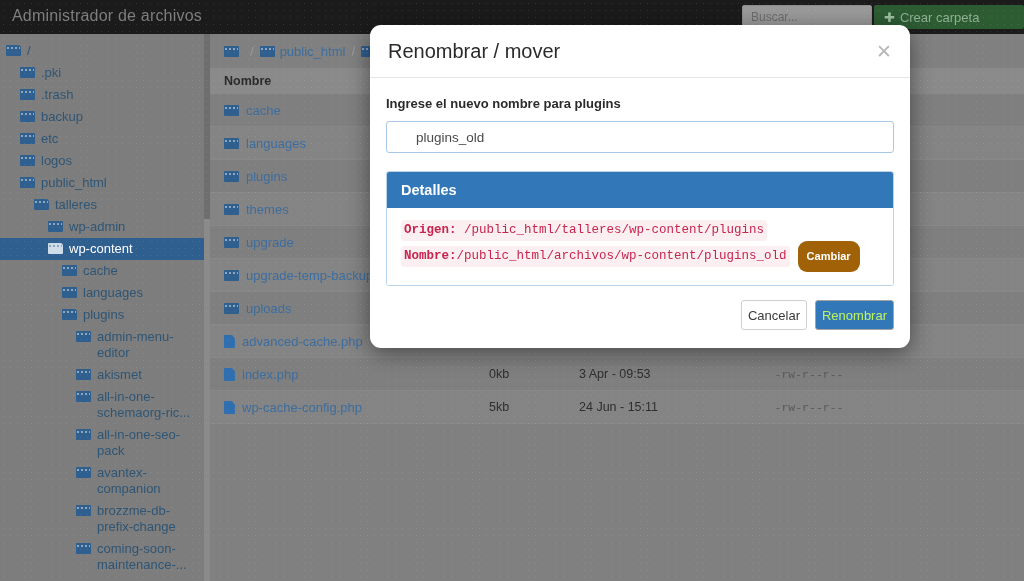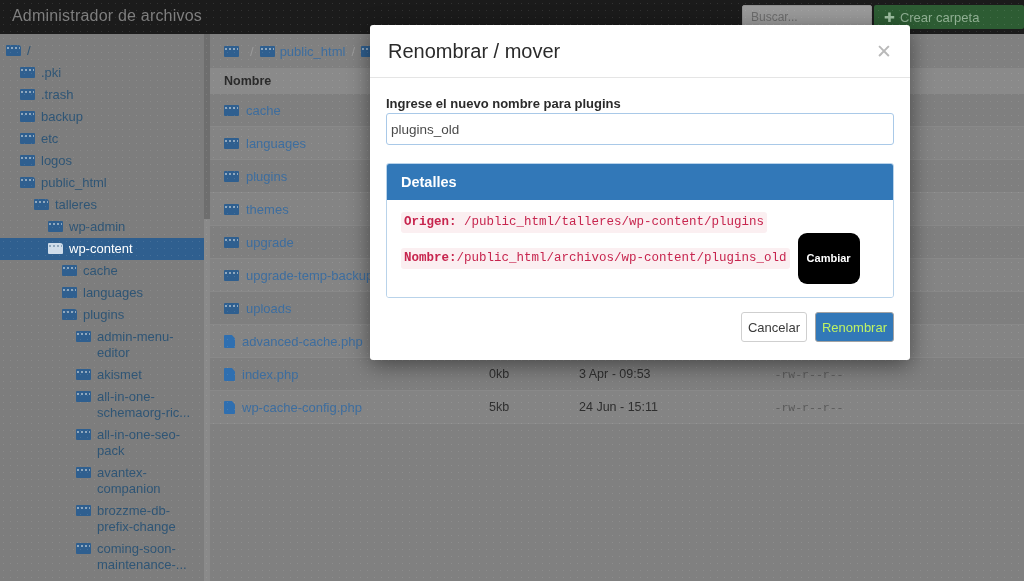--- a/index.html
+++ b/index.html
@@ -117,38 +117,38 @@
   .noise {
     position: absolute; inset: 0; pointer-events: none;
     background-image: radial-gradient(rgba(255,255,255,.10) 0.6px, transparent 0.7px);
     background-size: 7px 7px;
   }
 
   
   .modal {
     position: absolute; left: 370px; top: 25px; width: 540px;
     background: #ffffff; box-shadow: 0 5px 22px rgba(0,0,0,.45);
-    border-radius: 3px;
+    border-radius: 11px;
   }
   .modal-head {
     height: 53px; display: flex; align-items: center;
     padding: 0 18px; border-bottom: 1px solid #e5e5e5;
   }
   .modal-title { font-size: 20px; color: #2b2b2b; }
   .modal-x {
     margin-left: auto; font-size: 19px; color: #b9b9b9; line-height: 1;
     cursor: pointer;
   }
   .modal-body { padding: 18px 16px 14px 16px; }
   .field-label {
-    font-size: 13px; font-weight: bold; color: #2b2b2b; margin-bottom: 2px;
+    font-size: 13px; font-weight: bold; color: #2b2b2b; margin-bottom: 10px;
   }
   .rename-input {
     width: 100%; height: 32px; border: 1px solid #a9c9e8; border-radius: 3px;
-    padding: 0 4px; font-size: 13.5px; color: #4a4a4a;
+    padding: 0 29px; font-size: 13.5px; color: #4a4a4a;
     font-family: "Liberation Sans", sans-serif; outline: none;
     background: #fff;
   }
   .details {
     margin-top: 18px; border: 1px solid #b9d3ea; border-radius: 3px;
     overflow: hidden;
   }
   .details-head {
     background: #3278b8; color: #fff; font-size: 14.5px; font-weight: bold;
     padding: 10px 14px;
@@ -158,23 +158,23 @@
     font-family: "Liberation Mono", monospace; font-size: 12.5px;
     line-height: 19px;
   }
   .code-line { display: flex; align-items: center; gap: 8px; }
   .code-chip {
     background: #fbeff1; color: #c7254e; border-radius: 3px;
     padding: 1px 3px; white-space: pre;
   }
   .code-chip b { color: #c7254e; }
   .chg-badge {
-    background: #000000; color: #fff; border-radius: 9px;
+    background: #a16207; color: #fff; border-radius: 9px;
     font-family: "Liberation Sans", sans-serif; font-size: 11px;
-    font-weight: bold; padding: 16px 9px; cursor: pointer;
+    font-weight: bold; padding: 6px 9px; cursor: pointer;
   }
   .modal-foot {
     padding: 0 16px 18px 16px; display: flex; justify-content: flex-end; gap: 8px;
   }
   .btn {
     height: 30px; padding: 0 6px; border-radius: 3px; font-size: 13px;
     display: flex; align-items: center; cursor: pointer;
     font-family: "Liberation Sans", sans-serif;
   }
   .btn-default { background: #fff; border: 1px solid #cfcfcf; color: #3a3a3a; }

